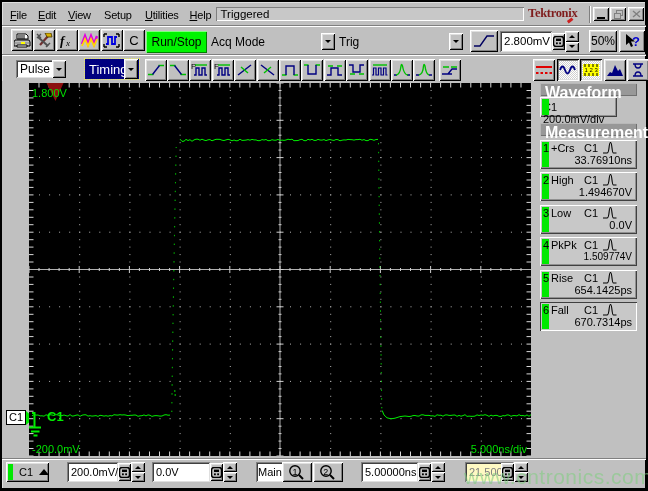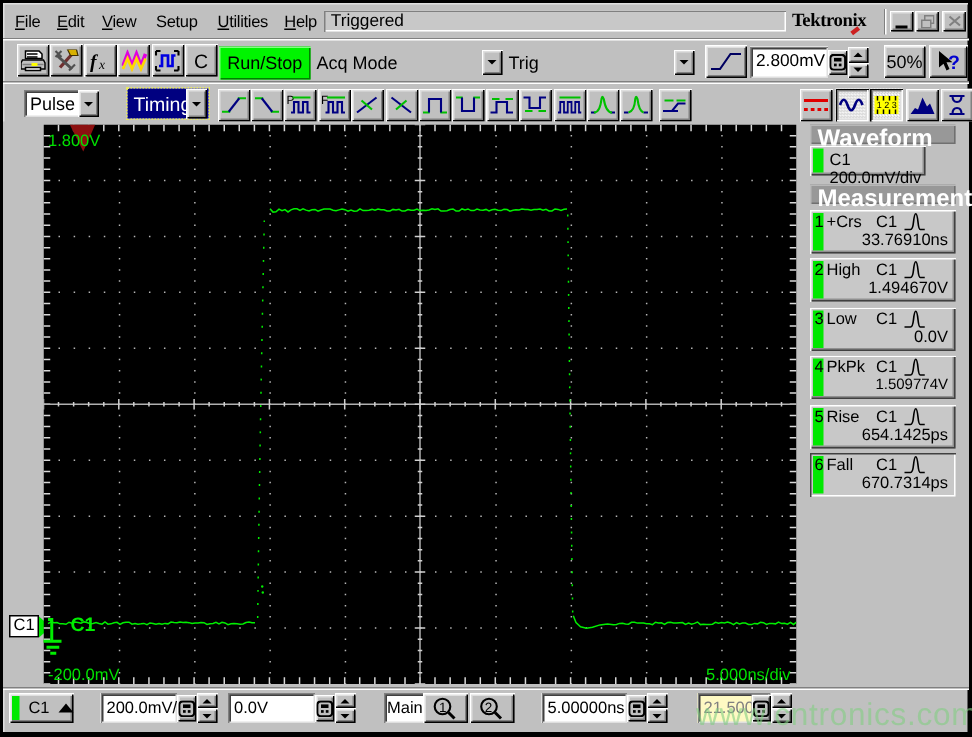--- a/index.html
+++ b/index.html
@@ -28,21 +28,21 @@
 <div id="win">
     <div id="inner">
 
 <div class="ab " style="left:8px;top:6.5px;width:50px;height:16px;font-size:11px;letter-spacing:-0.2px"><u>F</u>ile</div>
 <div class="ab " style="left:36px;top:6.5px;width:50px;height:16px;font-size:11px;letter-spacing:-0.2px"><u>E</u>dit</div>
 <div class="ab " style="left:66px;top:6.5px;width:50px;height:16px;font-size:11px;letter-spacing:-0.2px"><u>V</u>iew</div>
 <div class="ab " style="left:102px;top:6.5px;width:50px;height:16px;font-size:11px;letter-spacing:-0.2px">Setup</div>
 <div class="ab " style="left:143px;top:6.5px;width:50px;height:16px;font-size:11px;letter-spacing:-0.2px"><u>U</u>tilities</div>
 <div class="ab " style="left:187.5px;top:6.5px;width:50px;height:16px;font-size:11px;letter-spacing:-0.2px"><u>H</u>elp</div>
 <div class="ab " style="left:213.5px;top:5px;width:308px;height:14px;background:#c8c8c8;box-shadow:inset 1px 1px 0 #808080,inset -1px -1px 0 #fff;padding:1px 0 0 5px;font-size:11.5px">Triggered</div>
-<div class="ab " style="left:526px;top:4px;width:60px;height:16px;font-family:'Liberation Serif',serif;font-weight:bold;font-size:12.5px;color:#000000;letter-spacing:-0.3px">Tektronix</div>
+<div class="ab " style="left:526px;top:4px;width:60px;height:16px;font-family:'Liberation Serif',serif;font-weight:bold;font-size:12.5px;color:#7f1d1d;letter-spacing:-0.3px">Tektronix</div>
 <div class="ab " style="left:564.5px;top:16.5px;width:6px;height:2.5px;background:#cc2020;transform:rotate(-38deg)"></div>
 <div class="ab " style="left:587px;top:4px;width:2px;height:17px;box-shadow:inset 1px 0 0 #808080,inset -1px 0 0 #fff"></div>
 <div class="ab btn" style="left:591px;top:5px;width:16px;height:14px;">
         <div style="width:8px;height:2px;background:#000;margin-top:7px"></div>
       </div>
 <div class="ab btn" style="left:608px;top:5px;width:16px;height:14px;">
         <svg width="9" height="9" viewBox="0 0 9 9" style="">
           <rect x="2.5" y="0.5" width="6" height="5" fill="none" stroke="#808080"></rect>
           <rect x="0.5" y="3.5" width="6" height="5" fill="#c0c0c0" stroke="#808080"></rect>
         </svg>
@@ -272,21 +272,21 @@
 <path d="M353.2 327.5 L355.0 332.0 L358.0 334.8 L362.0 335.8 L366.0 335.2 L371.0 333.6 L376.0 333.0 L380.0 333.5 L382.0 333.3 L384.0 332.6 L386.0 332.5 L388.0 333.0 L390.0 333.1 L392.0 331.9 L394.0 331.8 L396.0 332.4 L398.0 332.4 L400.0 332.4 L402.0 332.9 L404.0 332.8 L406.0 333.4 L408.0 331.8 L410.0 332.3 L412.0 332.2 L414.0 333.2 L416.0 332.0 L418.0 331.9 L420.0 332.4 L422.0 332.4 L424.0 332.1 L426.0 332.0 L428.0 333.3 L430.0 332.4 L432.0 333.2 L434.0 332.6 L436.0 331.7 L438.0 333.4 L440.0 333.1 L442.0 333.3 L444.0 333.3 L446.0 333.1 L448.0 331.9 L450.0 332.5 L452.0 332.0 L454.0 332.3 L456.0 331.7 L458.0 332.3 L460.0 333.4 L462.0 332.1 L464.0 333.0 L466.0 332.4 L468.0 332.4 L470.0 333.3 L472.0 333.4 L474.0 332.6 L476.0 332.9 L478.0 331.9 L480.0 332.1 L482.0 333.3 L484.0 332.6 L486.0 332.6 L488.0 332.9 L490.0 331.7 L492.0 332.7 L494.0 332.5 L496.0 333.1 L498.0 331.9 L500.0 333.3 L502.0 331.7" stroke="#00ee00" stroke-width="1" fill="none"></path>
 <path d="M3 330 L5.5 330 L5.5 344 M-0.5 344.5 L12 344.5 M2 348.5 L10.5 348.5 M4.5 352.5 L8.5 352.5" stroke="#00ee00" stroke-width="2" fill="none"></path>
 <text x="18" y="337.5" font-family="Liberation Sans, sans-serif" font-size="13" font-weight="bold" fill="#00ee00">C1</text>
 <text x="3" y="14" font-family="Liberation Sans, sans-serif" font-size="11" fill="#00e000">1.800V</text>
 <text x="3" y="370" font-family="Liberation Sans, sans-serif" font-size="11" fill="#00e000">-200.0mV</text>
 <text x="498" y="370" text-anchor="end" font-family="Liberation Sans, sans-serif" font-size="11" fill="#00e000">5.000ns/div</text>
 </svg>
 <div class="ab " style="left:4px;top:408px;width:20px;height:15px;background:#fff;border:1px solid #000;font-size:11px;padding-left:2px">C1</div>
 <div class="ab " style="left:24px;top:409px;width:8px;height:13px;width:0;height:0;border:0;border-left:8px solid #00e800;border-top:7.5px solid transparent;border-bottom:7.5px solid transparent"></div>
 <div class="ab hdr" style="left:538px;top:81px;width:97px;height:13px;">Waveform</div>
-<div class="ab mbtn" style="left:538px;top:95px;width:77px;height:20px;padding:4px 0 0 13px"><div class="gbar"></div>C1 200.0mV/div</div>
+<div class="ab mbtn" style="left:538px;top:95px;width:77px;height:20px;padding:4px 0 0 3px"><div class="gbar"></div>C1 200.0mV/div</div>
 <div class="ab hdr" style="left:538px;top:121px;width:97px;height:13px;">Measurement</div>
 <div class="ab mbtn" style="left:538px;top:138px;width:97px;height:29px;">
         <div class="gbar"></div>
         <div class="ab" style="left:2px;top:2px;width:8px;font-size:11px;text-align:center">1</div>
         <div class="ab" style="left:11px;top:2px;font-size:11px">+Crs</div>
         <div class="ab" style="left:44px;top:2px;font-size:11px">C1</div>
         <div class="ab" style="left:62px;top:1px"><svg width="16" height="14" viewBox="0 0 16 14" style="">
             <path d="M1 12h4 Q6.5 12 7 7 Q7.6 1.5 8.5 1.5 Q9.4 1.5 10 7 Q10.5 12 11.5 12h3" stroke="#000" stroke-width="1.1" fill="none"></path>
           </svg></div>
         <div class="ab" style="right:5px;top:14px;font-size:11px">33.76910ns</div>

